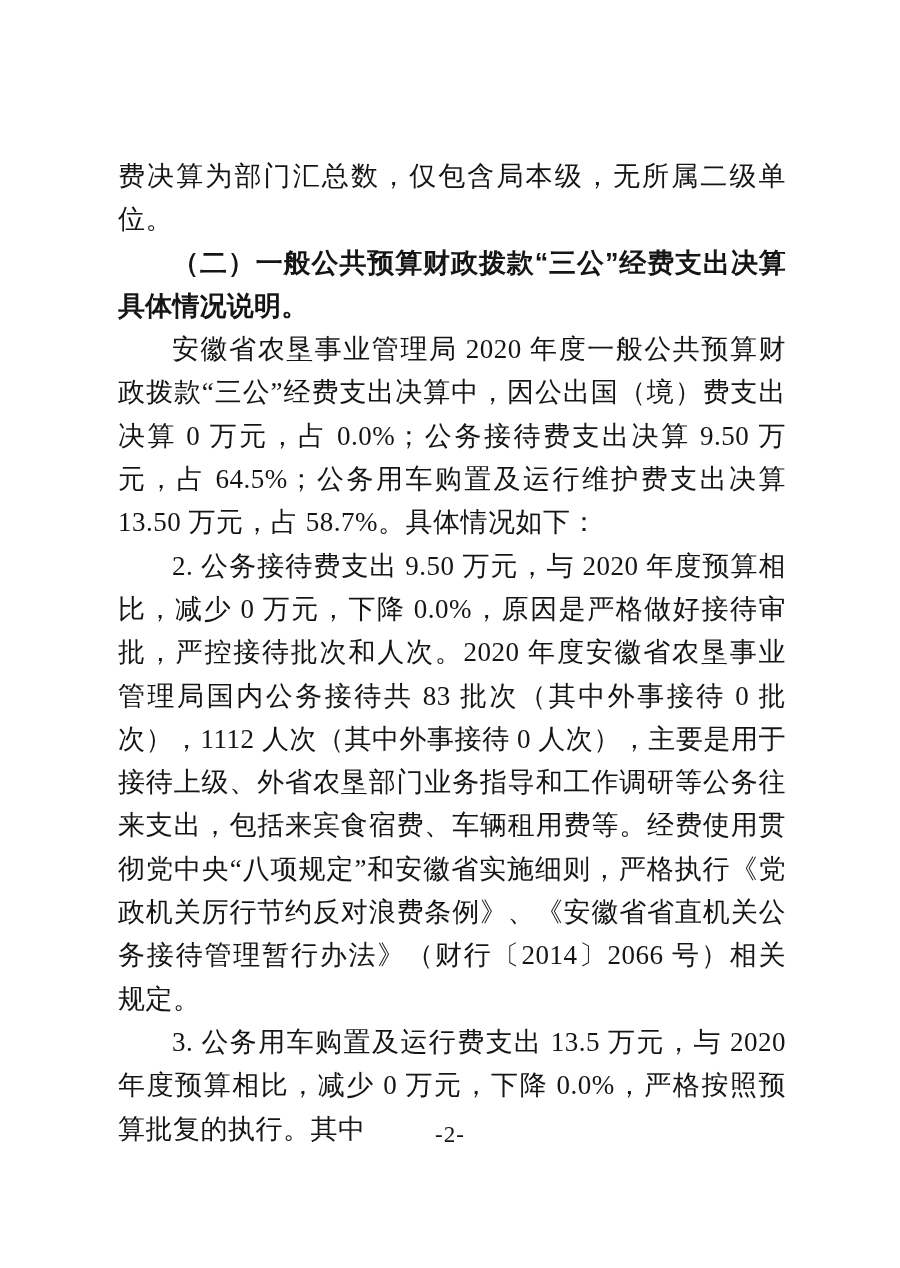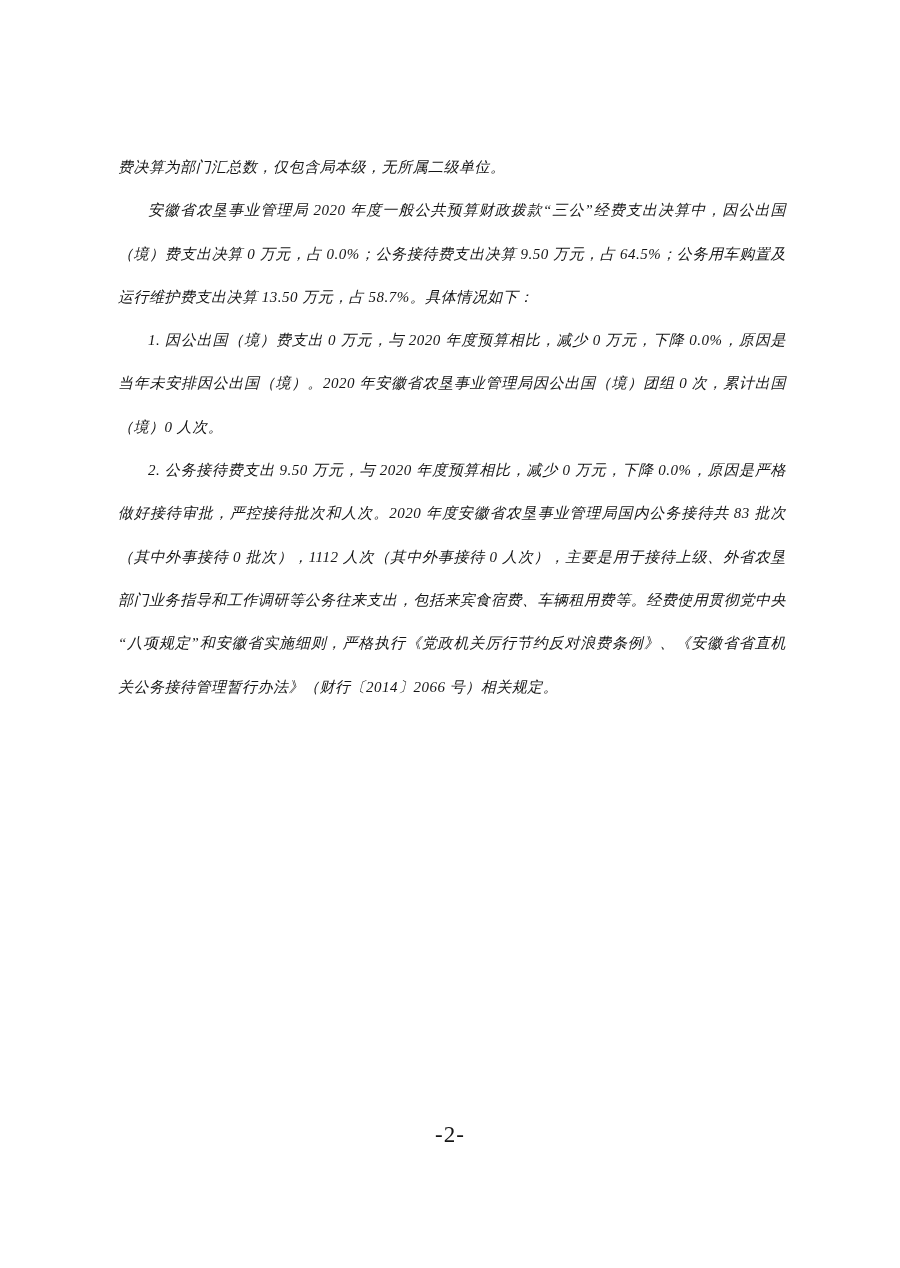--- a/index.html
+++ b/index.html
@@ -11,28 +11,27 @@
     position: relative;
     width: 900px;
     height: 1268px;
     background: #ffffff;
     overflow: hidden;
     color: #151515;
   }
   .text-block {
     position: absolute;
     left: 118px;
-    top: 146px;
+    top: 155px;
     width: 668px;
     font-family: "Liberation Serif", "DejaVu Serif", serif;
-    font-size: 15px;
+    font-size: 27px;
     line-height: 43.3px;
     text-align: justify;
     letter-spacing: 0.5px;
-    font-style: italic;
   }
   .para {
     margin: 0;
   }
   .para.indent {
     text-indent: 2em;
   }
   .para.heading {
     font-family: "Liberation Sans", "DejaVu Sans", sans-serif;
     font-weight: bold;
@@ -49,18 +48,19 @@
     line-height: 30px;
     letter-spacing: 1px;
   }
 </style>
 </head>
 <body>
 
 <div class="page">
   <div class="text-block">
     <p class="para">费决算为部门汇总数，仅包含局本级，无所属二级单位。</p>
+    <p class="para heading indent">（二）一般公共预算财政拨款“三公”经费支出决算具体情况说明。</p>
     <p class="para indent">安徽省农垦事业管理局 2020 年度一般公共预算财政拨款“三公”经费支出决算中，因公出国（境）费支出决算 0 万元，占 0.0%；公务接待费支出决算 9.50 万元，占 64.5%；公务用车购置及运行维护费支出决算 13.50 万元，占 58.7%。具体情况如下：</p>
-    <p class="para indent">1. 因公出国（境）费支出 0 万元，与 2020 年度预算相比，减少 0 万元，下降 0.0%，原因是当年未安排因公出国（境）。2020 年安徽省农垦事业管理局因公出国（境）团组 0 次，累计出国（境）0 人次。</p>
     <p class="para indent">2. 公务接待费支出 9.50 万元，与 2020 年度预算相比，减少 0 万元，下降 0.0%，原因是严格做好接待审批，严控接待批次和人次。2020 年度安徽省农垦事业管理局国内公务接待共 83 批次（其中外事接待 0 批次），1112 人次（其中外事接待 0 人次），主要是用于接待上级、外省农垦部门业务指导和工作调研等公务往来支出，包括来宾食宿费、车辆租用费等。经费使用贯彻党中央“八项规定”和安徽省实施细则，严格执行《党政机关厉行节约反对浪费条例》、《安徽省省直机关公务接待管理暂行办法》（财行〔2014〕2066 号）相关规定。</p>
+    <p class="para indent">3. 公务用车购置及运行费支出 13.5 万元，与 2020 年度预算相比，减少 0 万元，下降 0.0%，严格按照预算批复的执行。其中</p>
   </div>
   <div class="page-number">-2-</div>
 </div>
 
 </body></html>

